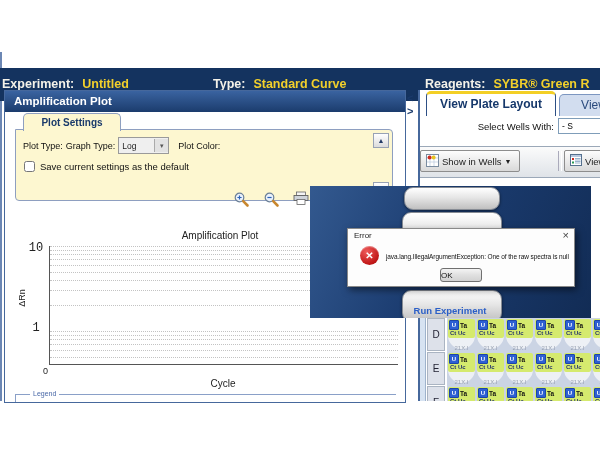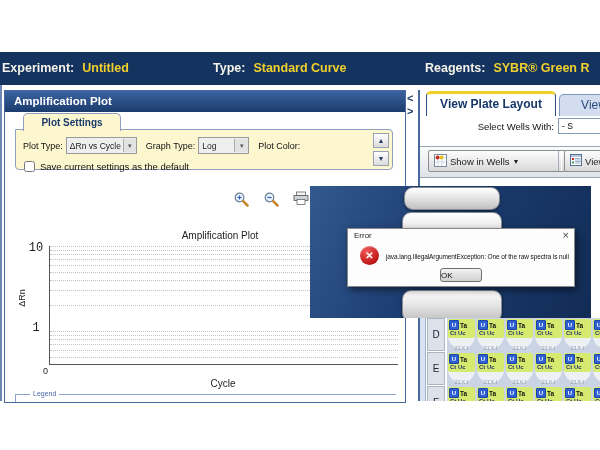--- a/index.html
+++ b/index.html
@@ -1,35 +1,35 @@
 <!DOCTYPE html>
 <html><head>
 <meta charset="utf-8">
 <style>
   html,body{margin:0;padding:0;background:#fff;}
   .abs{position:absolute;}
   .canvas{position:relative;width:600px;height:450px;background:#ffffff;overflow:hidden;
           font-family:"Liberation Sans",sans-serif;}
 
   
-  .hdr{left:0;top:52px;width:600px;height:33px;background:#14335f;color:#f4f2e9;
+  .hdr{left:0;top:68px;width:600px;height:33px;background:#14335f;color:#f4f2e9;
        font-weight:bold;font-size:12.5px;}
   .hitem{position:absolute;top:0;line-height:33px;white-space:nowrap;}
   .hval{color:#f2d02b;margin-left:8px;}
   .win-left-border{left:0;top:52px;width:2px;height:349px;background:#6c87b4;}
 
   
   .lpanel{left:4px;top:90px;width:400px;height:311px;background:#fff;
           border:1px solid #46689c;overflow:hidden;}
   .ptitle{left:0;top:0;width:100%;height:21px;background:linear-gradient(180deg,#3a63a0,#1b3c6d);
           color:#fff;font-size:11.5px;font-weight:bold;line-height:21px;padding-left:9px;box-sizing:border-box;}
   .ps-tab{left:18px;top:22px;width:96px;height:17px;background:#fdf7d0;border:1px solid #8e9fc0;
           border-bottom:none;border-radius:5px 5px 0 0;color:#1a3a6b;font-weight:bold;font-size:10px;
           line-height:17px;text-align:center;z-index:2;}
-  .ps-body{left:10px;top:38px;width:378px;height:41px;background:#fdf7d0;
+  .ps-body{left:10px;top:38px;width:378px;height:72px;background:#fdf7d0;
            border:1px solid #8e9fc0;border-radius:0 4px 4px 4px;box-sizing:border-box;}
   .ps-row1{position:absolute;left:7px;top:7px;display:flex;align-items:center;
            font-size:9px;color:#111;white-space:nowrap;}
   .ps-row1 .lab{margin-right:3px;}
   .sel{display:inline-flex;align-items:center;justify-content:space-between;background:#efefef;
        border:1px solid #9a9a9a;height:15px;font-size:8.5px;color:#222;padding-left:3px;margin-right:9px;}
   .ddb{width:13px;height:13px;background:#e2e2e2;border-left:1px solid #aaa;text-align:center;
        font-size:7px;color:#555;line-height:13px;margin-left:2px;}
   .ps-row2{position:absolute;left:8px;top:31px;display:flex;align-items:center;gap:5px;
            font-size:9.5px;color:#111;}
@@ -130,24 +130,20 @@
     <span class="hitem" style="left:425px"><span>Reagents:</span><span class="hval">SYBR® Green R</span></span>
   </div>
 
   <div class="abs lpanel">
     <div class="abs ptitle">Amplification Plot</div>
 
     <div class="abs ps-tab">Plot Settings</div>
     <div class="abs ps-body">
       <div class="ps-row1">
         <span class="lab">Plot Type:</span>
-        <span class="sel" style="width:66px">
-            <span>ΔRn vs Cycle</span>
-            <span class="ddb">▾</span>
-          </span>
         <span class="lab">Graph Type:</span>
         <span class="sel" style="width:46px">
             <span>Log</span>
             <span class="ddb">▾</span>
           </span>
         <span class="lab">Plot Color:</span>
       </div>
       <div class="ps-row2">
         <input type="checkbox" style="">
         <span>Save current settings as the default</span>
@@ -209,21 +205,21 @@
   <div class="abs spl" style="top:93px">&lt;</div>
   <div class="abs spl" style="top:106px">&gt;</div>
 
   <div class="abs rpanel">
     <div class="abs tab1">View Plate Layout</div>
     <div class="abs tab2">View</div>
     <div class="abs swlab">Select Wells With:</div>
     <div class="abs swdd">- S</div>
 
     <div class="abs rtoolbar">
-      <div class="rbtn" style="left:8px;width:138px">
+      <div class="rbtn" style="left:0;width:100px">
         <span><svg width="13" height="13" viewBox="0 0 13 13">
               <rect x="0.5" y="0.5" width="12" height="12" fill="#fff" stroke="#7a8ca0"></rect>
               <path d="M4 1v11M8 1v11M1 4h11M1 8h11" stroke="#b9c8dc" stroke-width="0.7"></path>
               <circle cx="3.6" cy="3.6" r="2" fill="#cc2b22"></circle>
               <circle cx="7.6" cy="3.6" r="2" fill="#e8c31f"></circle>
             </svg></span>
         <span>Show in Wells</span>
         <span style="font-size:7px">▼</span>
       </div>
       <div class="rsep"></div>
@@ -439,20 +435,21 @@
             </div>
           </div>
         </div>
       </div>
   </div>
 
   <div class="abs runwin">
     <div class="runbtn" style="left:94px;top:1px;width:94px;height:21px"></div>
     <div class="runbtn" style="left:92px;top:26px;width:98px;height:40px"></div>
     <div class="runbtn" style="left:92px;top:104px;width:98px;height:30px"></div>
+    <div class="abs runlink">Run Experiment</div>
   </div>
 
   <div class="abs dlg">
     <div class="abs dlg-title">Error</div>
     <div class="abs dlg-close">×</div>
     <div class="abs err-ico">✕</div>
     <div class="abs err-msg">java.lang.IllegalArgumentException: One of the raw spectra is null</div>
     <div class="abs ok-btn">OK</div>
   </div>
 

